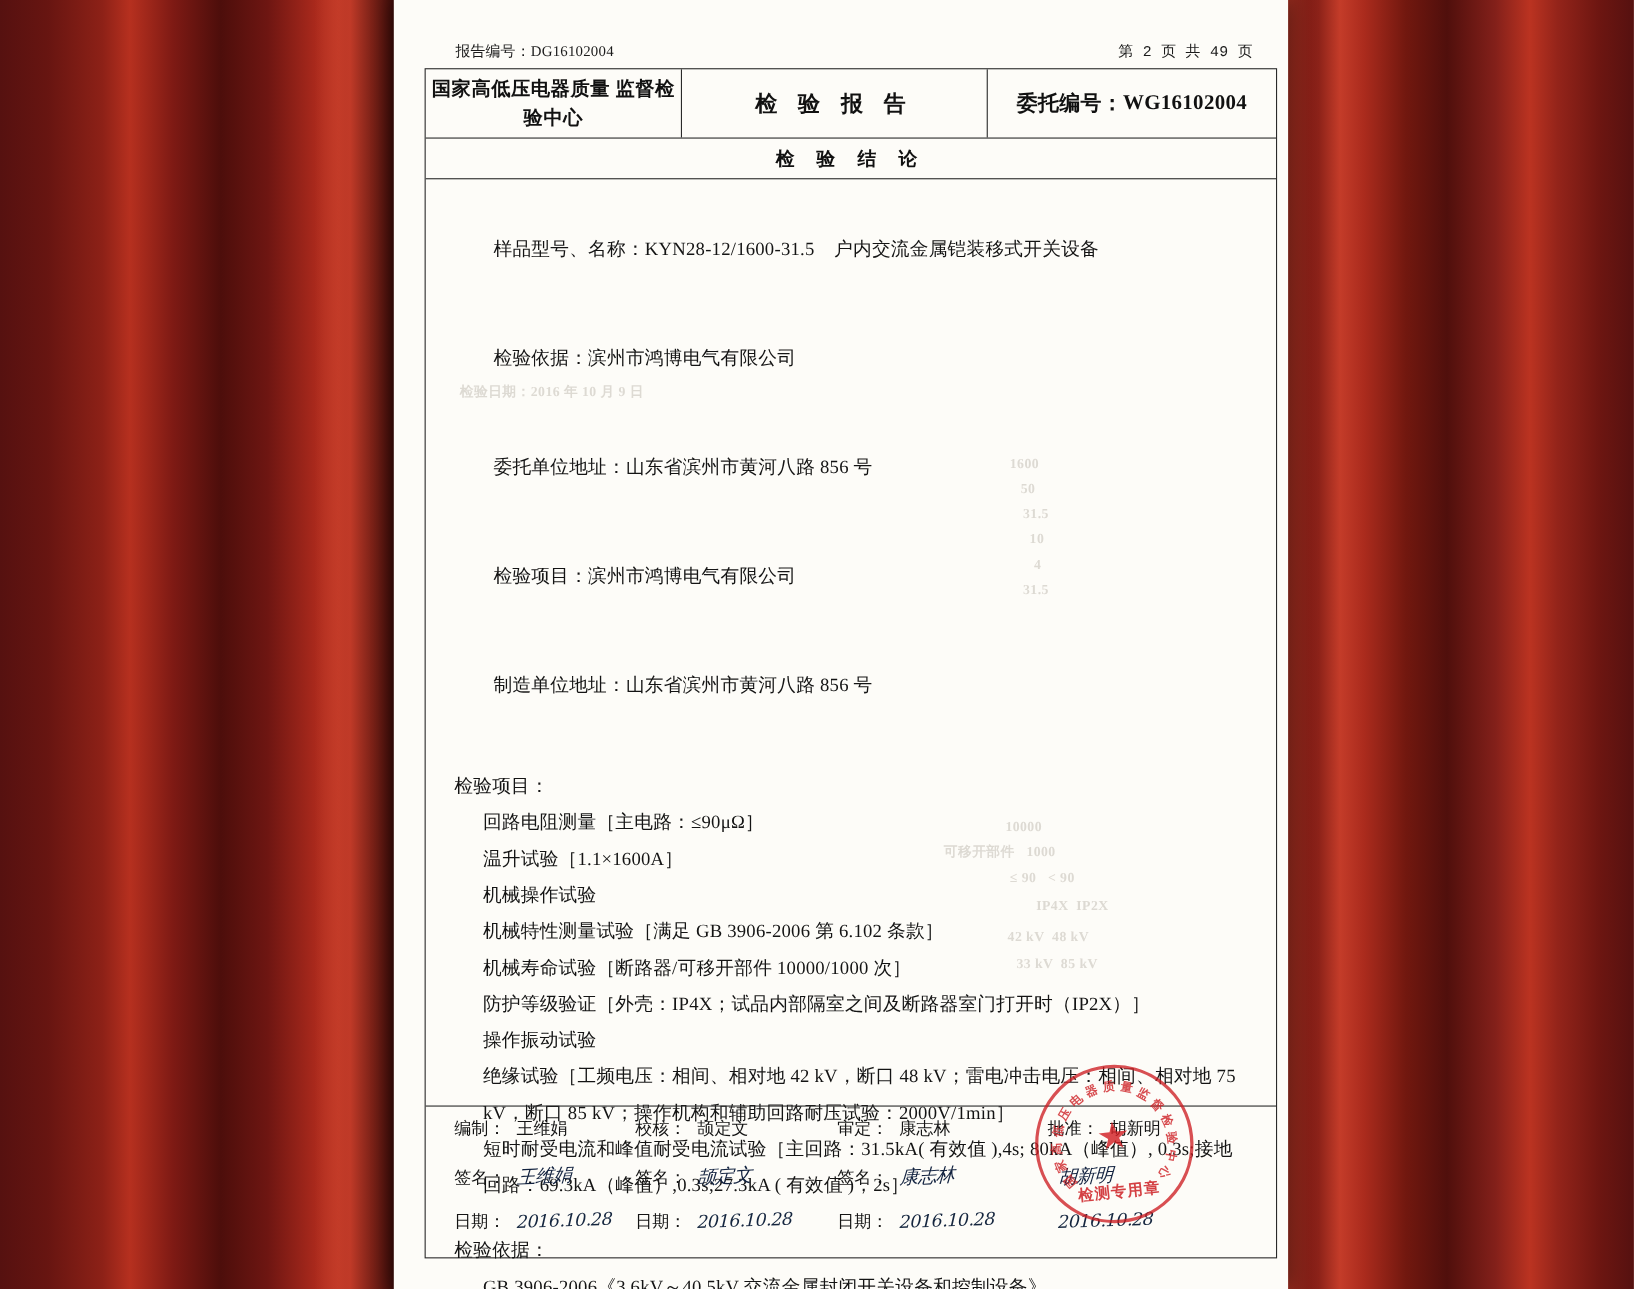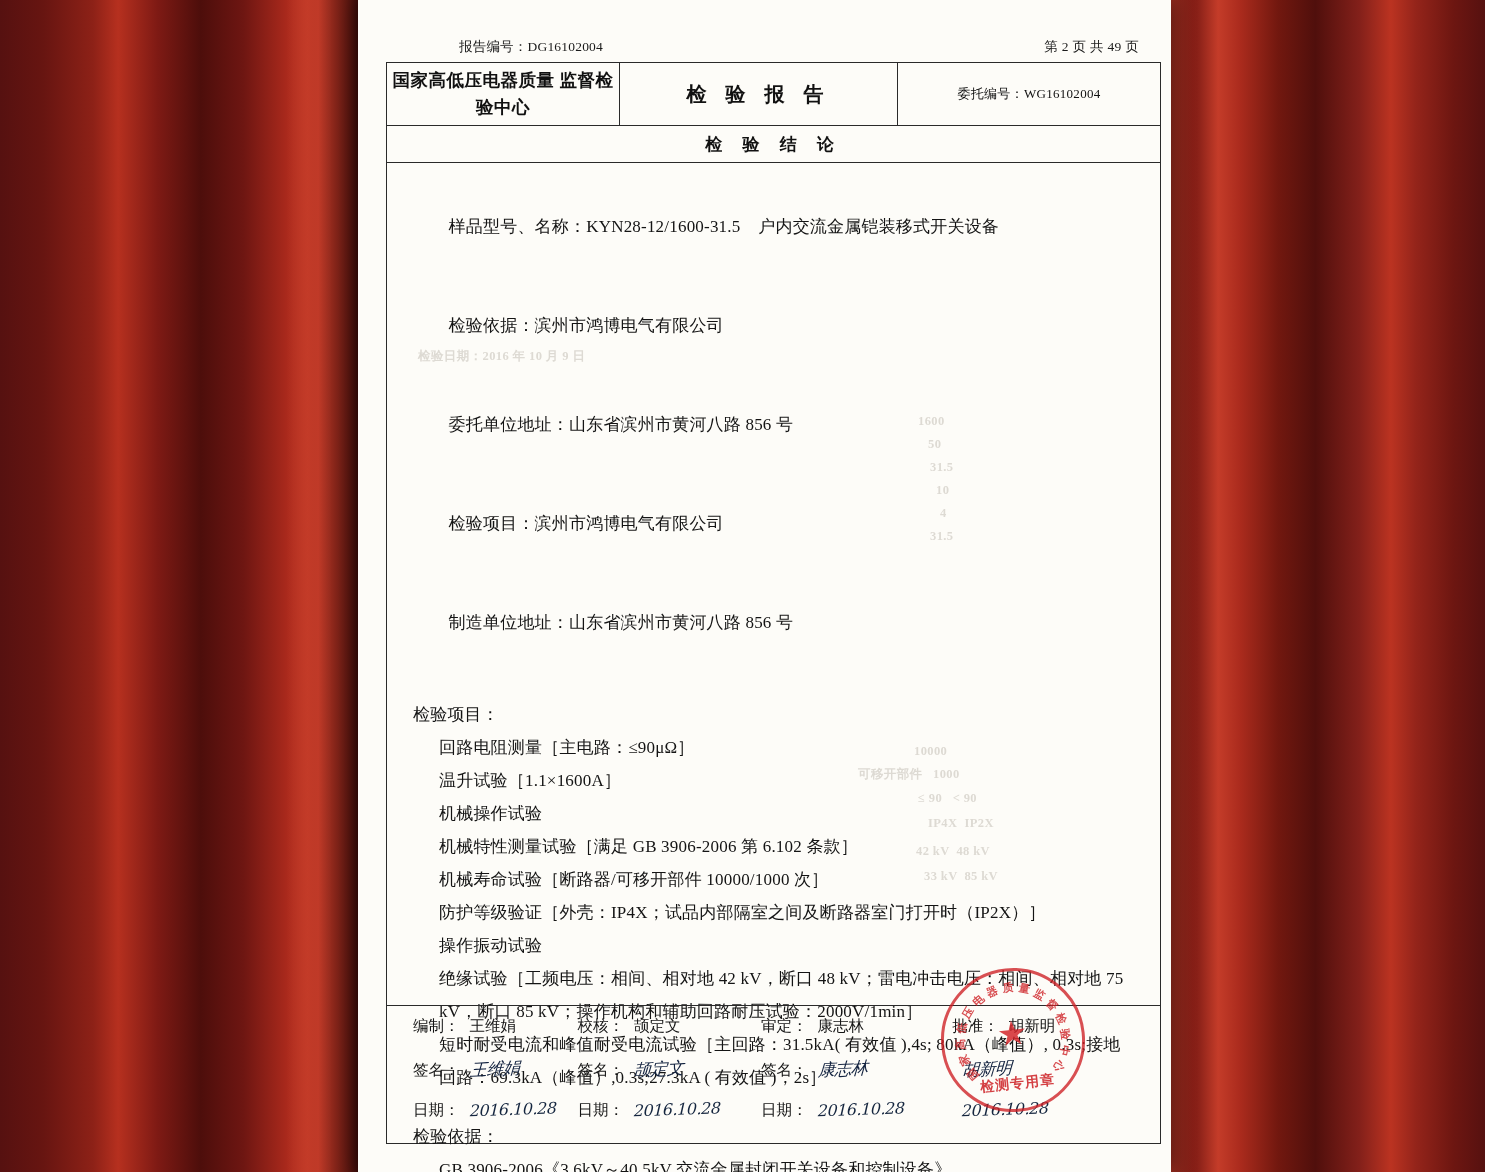--- a/index.html
+++ b/index.html
@@ -79,22 +79,22 @@
   .hdr {
     position: absolute;
     top: 38px;
     left: 56px;
     right: 32px;
     display: flex;
     justify-content: space-between;
     font-size: 13.5px;
     color: #1b1b1b;
   }
-  .hdr .rep-no { letter-spacing: 0.2px; margin-left: 45px; }
-  .hdr .pg { letter-spacing: 0.3px; }
+  .hdr .rep-no { letter-spacing: 0.2px; }
+  .hdr .pg { letter-spacing: 0.3px; font-family: Liberation Mono, monospace; }
 
   .doc {
     position: absolute;
     left: 28px;
     top: 62px;
     width: 775px;
     height: 1082px;
     border: 1.6px solid #2a2a2a;
     box-sizing: border-box;
   }
@@ -122,22 +122,22 @@
   .cell-mid {
     flex: 1;
     border-right: 1.6px solid #2a2a2a;
     font-size: 20px;
     font-weight: bold;
     letter-spacing: 7px;
     color: #111;
   }
   .cell-wt {
     width: 262px;
-    font-size: 13px;
-    font-weight: normal;
+    font-size: 19px;
+    font-weight: bold;
     color: #111;
     letter-spacing: 0.3px;
   }
 
   .concl-row {
     height: 36px;
     border-bottom: 1.6px solid #2a2a2a;
     display: flex;
     align-items: center;
     justify-content: center;
@@ -268,21 +268,21 @@
   <div class="bleed" style="top:345px; left:60px;">检验日期：2016 年 10 月 9 日</div>
   <div class="bleed" style="top:410px; left:560px;">1600</div>
   <div class="bleed" style="top:433px; left:570px;">50</div>
   <div class="bleed" style="top:456px; left:572px;">31.5</div>
   <div class="bleed" style="top:479px; left:578px;">10</div>
   <div class="bleed" style="top:502px; left:582px;">4</div>
   <div class="bleed" style="top:525px; left:572px;">31.5</div>
   <div class="bleed" style="top:740px; left:556px;">10000</div>
   <div class="bleed" style="top:763px; left:500px;">可移开部件   1000</div>
   <div class="bleed" style="top:787px; left:560px;">≤ 90   &lt; 90</div>
-  <div class="bleed" style="top:812px; left:570px;">IP4X  IP2X</div>
+  <div class="bleed" style="top:812px; left:584px;">IP4X  IP2X</div>
   <div class="bleed" style="top:840px; left:558px;">42 kV  48 kV</div>
   <div class="bleed" style="top:865px; left:566px;">33 kV  85 kV</div>
 
   <div class="hdr">
     <div class="rep-no"><span>报告编号：</span><span>DG16102004</span></div>
     <div class="pg">第 2 页  共 49 页</div>
   </div>
 
   <div class="doc">
 

